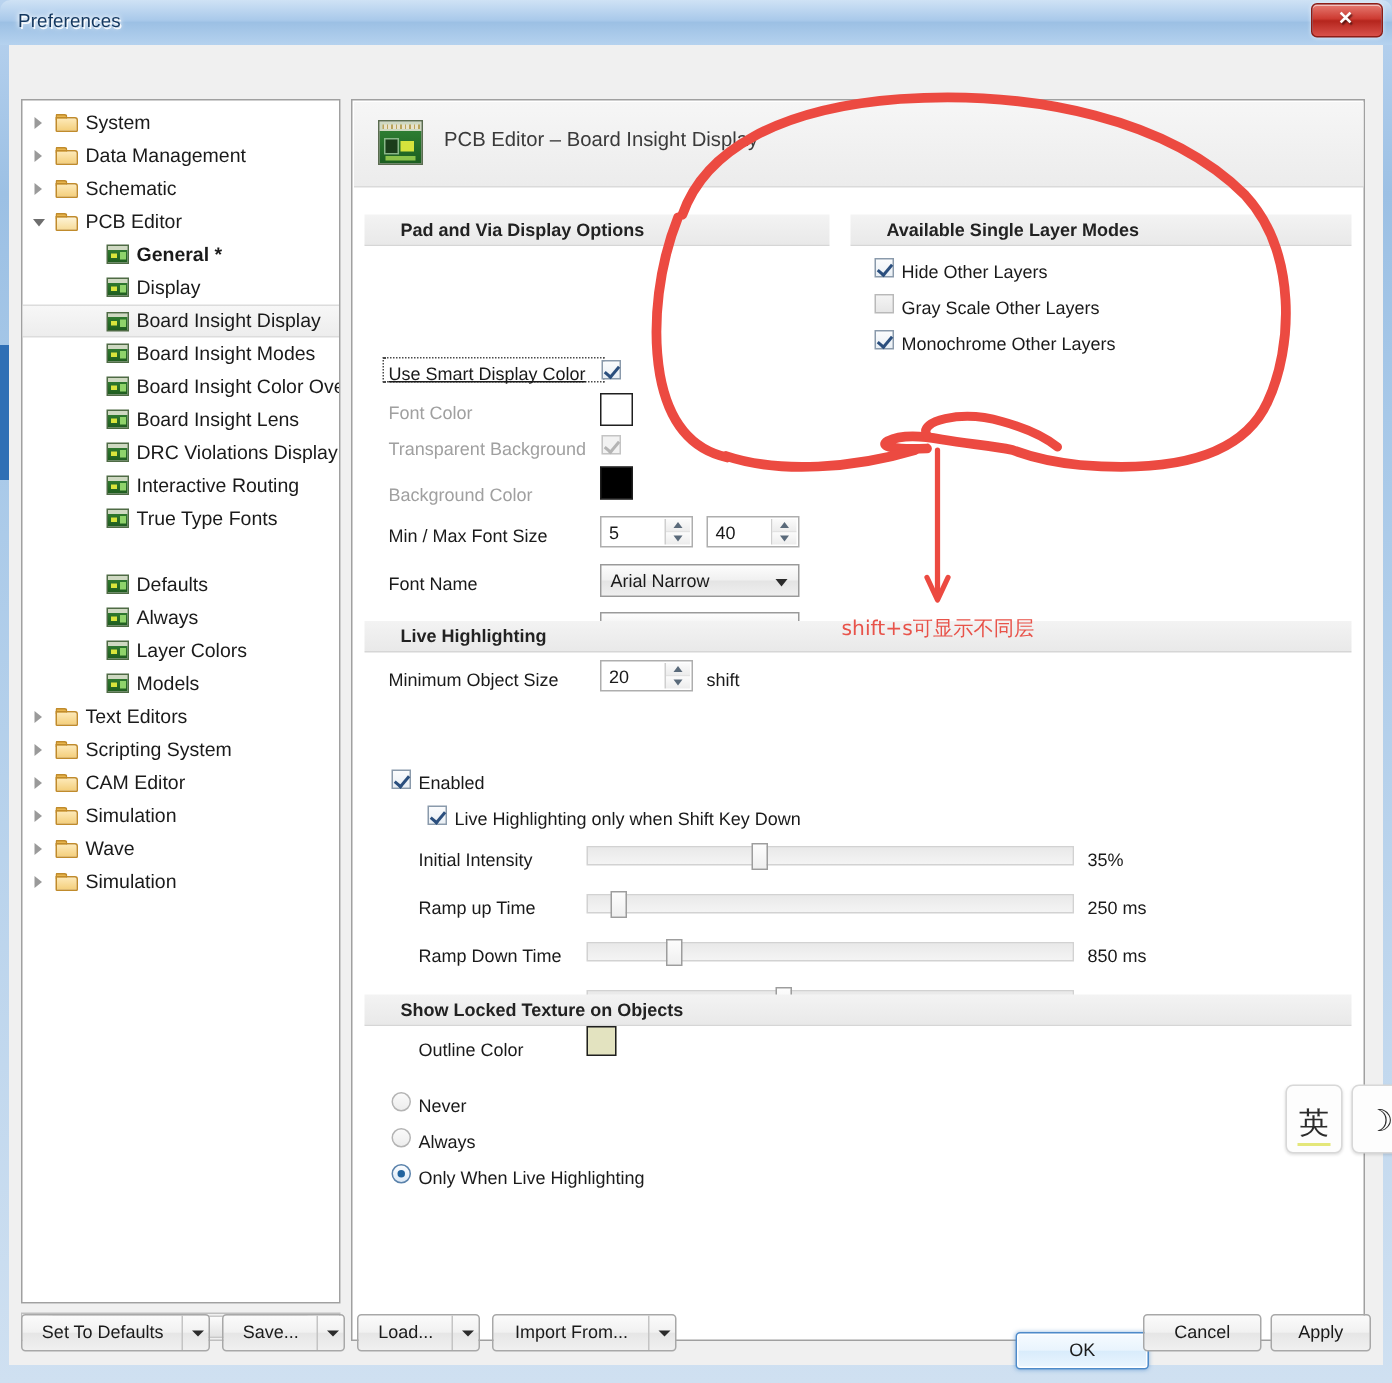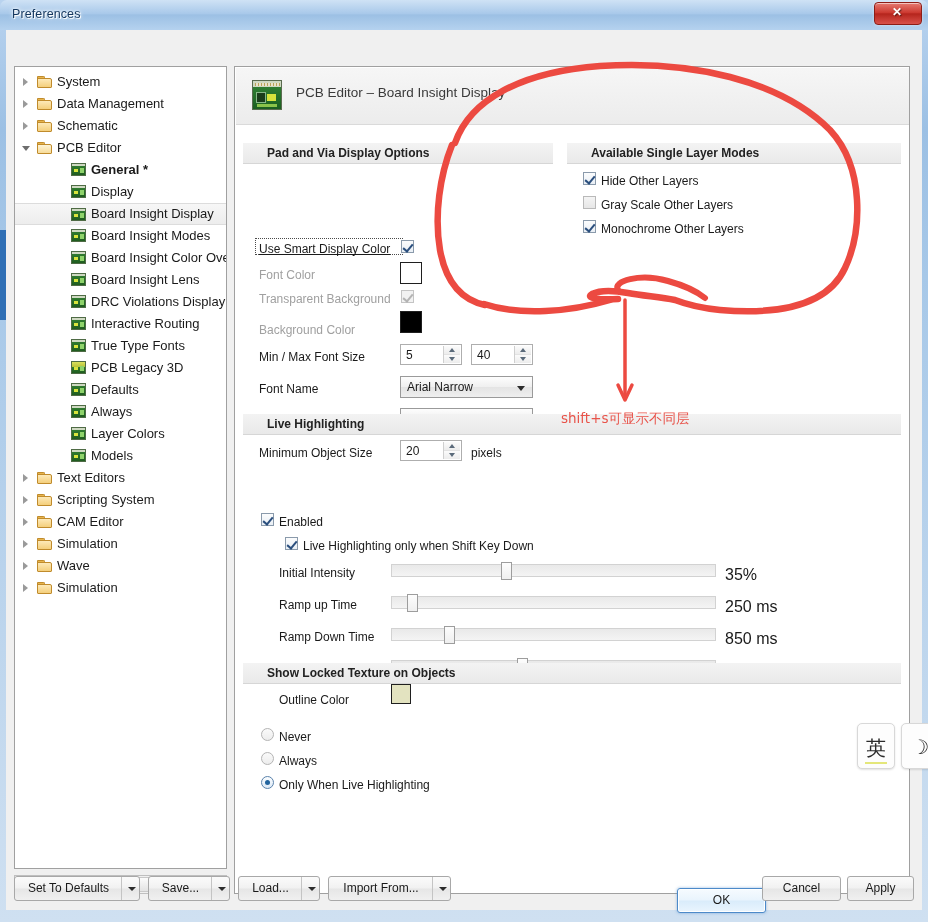--- a/index.html
+++ b/index.html
@@ -377,21 +377,21 @@
   .slider .thumb {
     position: absolute; top: -1px;
     width: 11px; height: 18px;
     background: linear-gradient(to bottom, #fdfdfd, #efefef);
     border: 1px solid #9d9d9d;
     box-sizing: border-box;
     cursor: pointer;
   }
   .sval-txt {
     position: absolute;
-    font-size: 16px; color: #1a1a1a;
+    font-size: 12px; color: #1a1a1a;
   }
 
   
   .radio {
     position: absolute;
     width: 13px; height: 13px;
     border-radius: 50%;
     background: linear-gradient(to bottom, #fafafa, #ededed);
     border: 1px solid #b4b4b4;
     box-sizing: border-box;
@@ -592,26 +592,20 @@
           <div class="ticon" style="left: 56px; top: 4px;">
             <div class="pcbicon"></div>
           </div>
           <div class="tlabel" style="left: 76px; top: 0px;">Interactive Routing</div>
         </div>
         <div class="tree-item" style="position: absolute; left: 0px; right: 0px; top: 268px;">
           <div class="ticon" style="left: 56px; top: 4px;">
             <div class="pcbicon"></div>
           </div>
           <div class="tlabel" style="left: 76px; top: 0px;">True Type Fonts</div>
-        </div>
-        <div class="tree-item" style="position: absolute; left: 0px; right: 0px; top: 290px;">
-          <div class="ticon" style="left: 56px; top: 4px;">
-            <div class="pcbicon legacy3d"></div>
-          </div>
-          <div class="tlabel" style="left: 76px; top: 0px;">PCB Legacy 3D</div>
         </div>
         <div class="tree-item" style="position: absolute; left: 0px; right: 0px; top: 312px;">
           <div class="ticon" style="left: 56px; top: 4px;">
             <div class="pcbicon"></div>
           </div>
           <div class="tlabel" style="left: 76px; top: 0px;">Defaults</div>
         </div>
         <div class="tree-item" style="position: absolute; left: 0px; right: 0px; top: 334px;">
           <div class="ticon" style="left: 56px; top: 4px;">
             <div class="pcbicon"></div>
@@ -744,21 +738,21 @@
       </div>
 
       <div class="lbl" style="left:24px; top:379px;">Minimum Object Size</div>
       <div class="spin" style="left:165px; top:373px; width:62px;">
         <div class="sval">20</div>
         <div class="sbtns">
             <div class="up"></div>
             <div class="dn"></div>
           </div>
       </div>
-      <div class="lbl" style="left:236px; top:379px;">pixels</div>
+      <div class="lbl" style="left:236px; top:379px;">shift</div>
 
       <div class="grp-head" style="left:332px; top:76px; width:334px;">Available Single Layer Modes</div>
       <div id="slm-list">
           <div class="cb checked" style="left: 348px; top: 105px;"></div>
           <div class="lbl" style="left: 366px; top: 107px;">Hide Other Layers</div>
           <div class="cb unchecked-grey" style="left: 348px; top: 129px;"></div>
           <div class="lbl" style="left: 366px; top: 131px;">Gray Scale Other Layers</div>
           <div class="cb checked" style="left: 348px; top: 153px;"></div>
           <div class="lbl" style="left: 366px; top: 155px;">Monochrome Other Layers</div>
         </div>

